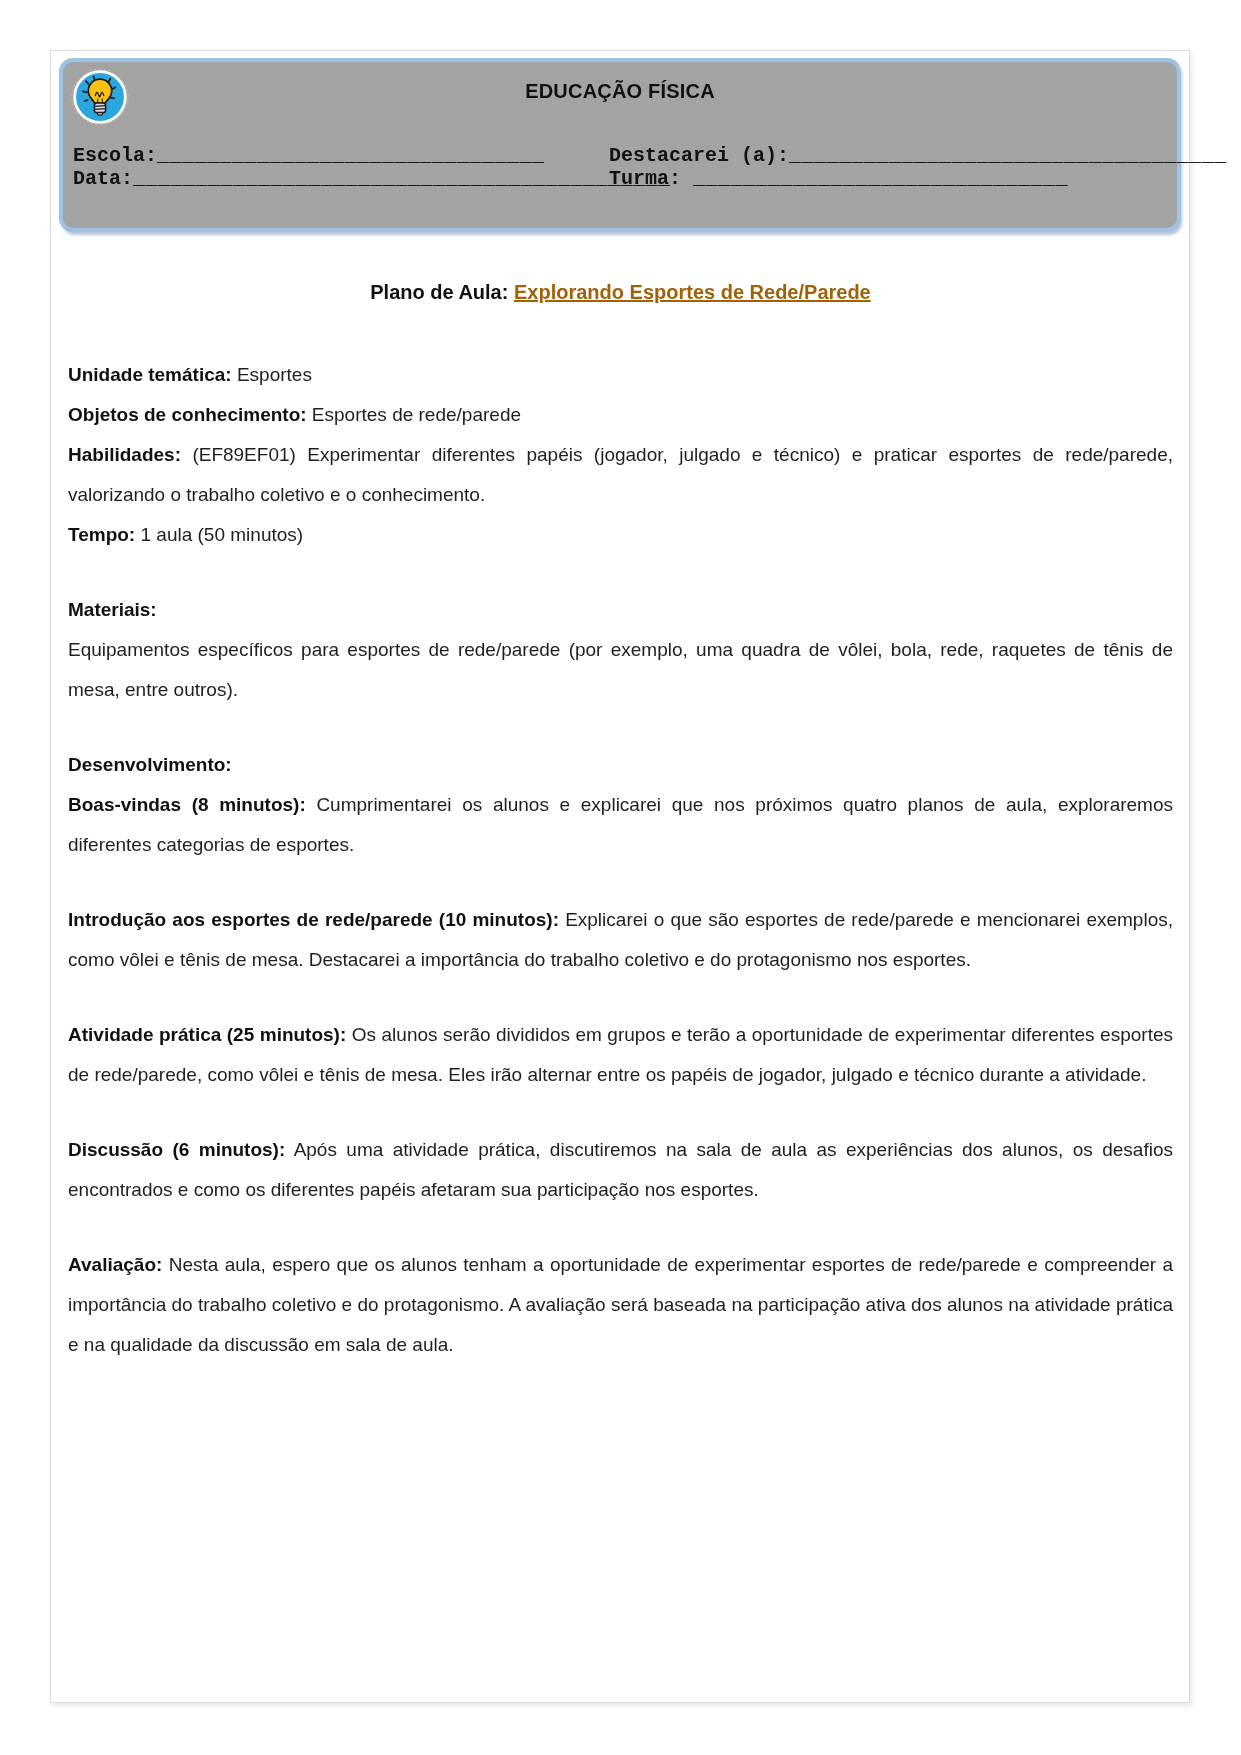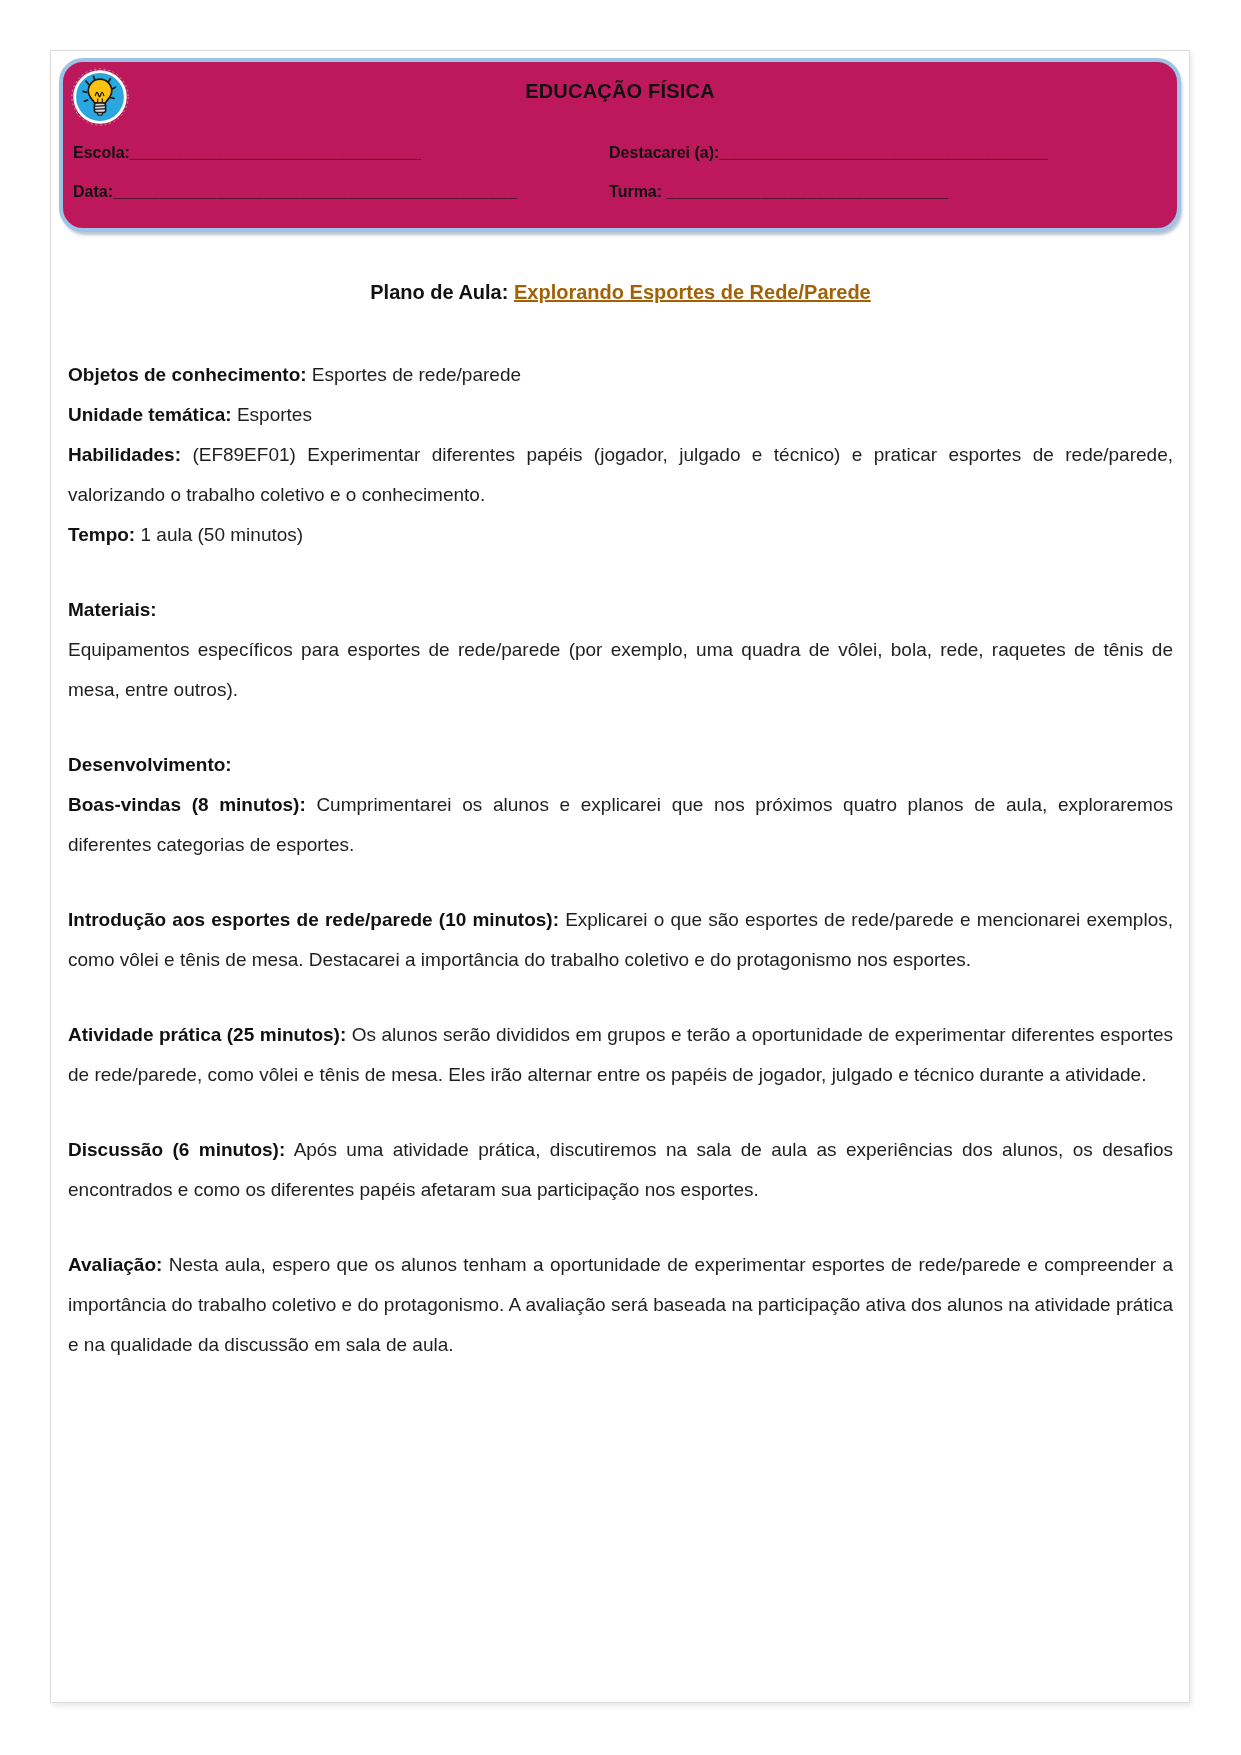--- a/index.html
+++ b/index.html
@@ -29,23 +29,23 @@
   }
   
   .header-box {
     position: absolute;
     left: 8px;
     right: 8px;
     top: 7px;
     height: 166px;
     box-sizing: content-box;
     border: 4px solid #9DC3E6;
-    border-radius: 24px;
+    border-radius: 14px;
     box-shadow: 2px 4px 3px -1px rgba(100,125,160,0.45);
-    background: #be185d;
+    background: #a3a3a3;
     padding-left: 31px;
   }
   .header-icon {
     position: absolute;
     left: 7px;
     top: 5px;
     width: 60px;
     height: 60px;
   }
   .subject-title {
@@ -59,25 +59,25 @@
     letter-spacing: 0.2px;
     color: #111;
   }
   .header-fields {
     position: absolute;
     left: 10px;
     right: 10px;
     top: 82px;
     display: grid;
     grid-template-columns: 49% 51%;
-    row-gap: 21px;
-    font-size: 16px;
+    font-size: 20px;
     font-weight: bold;
     color: #111;
     white-space: nowrap;
+    font-family: Liberation Mono, monospace;
   }
   .field .line { font-weight: bold; letter-spacing: 0.5px; }
   
   .content {
     position: absolute;
     left: 17px;
     right: 16px;
     top: 181px;
   }
   .doc-title {
@@ -144,22 +144,22 @@
         <div class="field">
           <span class="lbl">Turma: </span><span class="line">______________________________</span>
         </div>
       </div>
     </div>
 
     <div class="content">
       <h1 class="doc-title"><span>Plano de Aula: </span><span class="highlight">Explorando Esportes de Rede/Parede</span></h1>
 
       <div class="doc-body">
+        <p><span class="lbl">Unidade temática:</span><span> Esportes</span></p>
         <p><span class="lbl">Objetos de conhecimento:</span><span> Esportes de rede/parede</span></p>
-        <p><span class="lbl">Unidade temática:</span><span> Esportes</span></p>
         <p><span class="lbl">Habilidades:</span><span> (EF89EF01) Experimentar diferentes papéis (jogador, julgado e técnico) e praticar esportes de rede/parede, valorizando o trabalho coletivo e o conhecimento.</span></p>
         <p><span class="lbl">Tempo:</span><span> 1 aula (50 minutos)</span></p>
         <p class="gap"><span class="lbl">Materiais:</span><span></span></p>
         <p><span class="lbl"></span><span>Equipamentos específicos para esportes de rede/parede (por exemplo, uma quadra de vôlei, bola, rede, raquetes de tênis de mesa, entre outros).</span></p>
         <p class="gap"><span class="lbl">Desenvolvimento:</span><span></span></p>
         <p><span class="lbl">Boas-vindas (8 minutos):</span><span> Cumprimentarei os alunos e explicarei que nos próximos quatro planos de aula, exploraremos diferentes categorias de esportes.</span></p>
         <p class="gap"><span class="lbl">Introdução aos esportes de rede/parede (10 minutos):</span><span> Explicarei o que são esportes de rede/parede e mencionarei exemplos, como vôlei e tênis de mesa. Destacarei a importância do trabalho coletivo e do protagonismo nos esportes.</span></p>
         <p class="gap"><span class="lbl">Atividade prática (25 minutos):</span><span> Os alunos serão divididos em grupos e terão a oportunidade de experimentar diferentes esportes de rede/parede, como vôlei e tênis de mesa. Eles irão alternar entre os papéis de jogador, julgado e técnico durante a atividade.</span></p>
         <p class="gap"><span class="lbl">Discussão (6 minutos):</span><span> Após uma atividade prática, discutiremos na sala de aula as experiências dos alunos, os desafios encontrados e como os diferentes papéis afetaram sua participação nos esportes.</span></p>
         <p class="gap"><span class="lbl">Avaliação:</span><span> Nesta aula, espero que os alunos tenham a oportunidade de experimentar esportes de rede/parede e compreender a importância do trabalho coletivo e do protagonismo. A avaliação será baseada na participação ativa dos alunos na atividade prática e na qualidade da discussão em sala de aula.</span></p>

